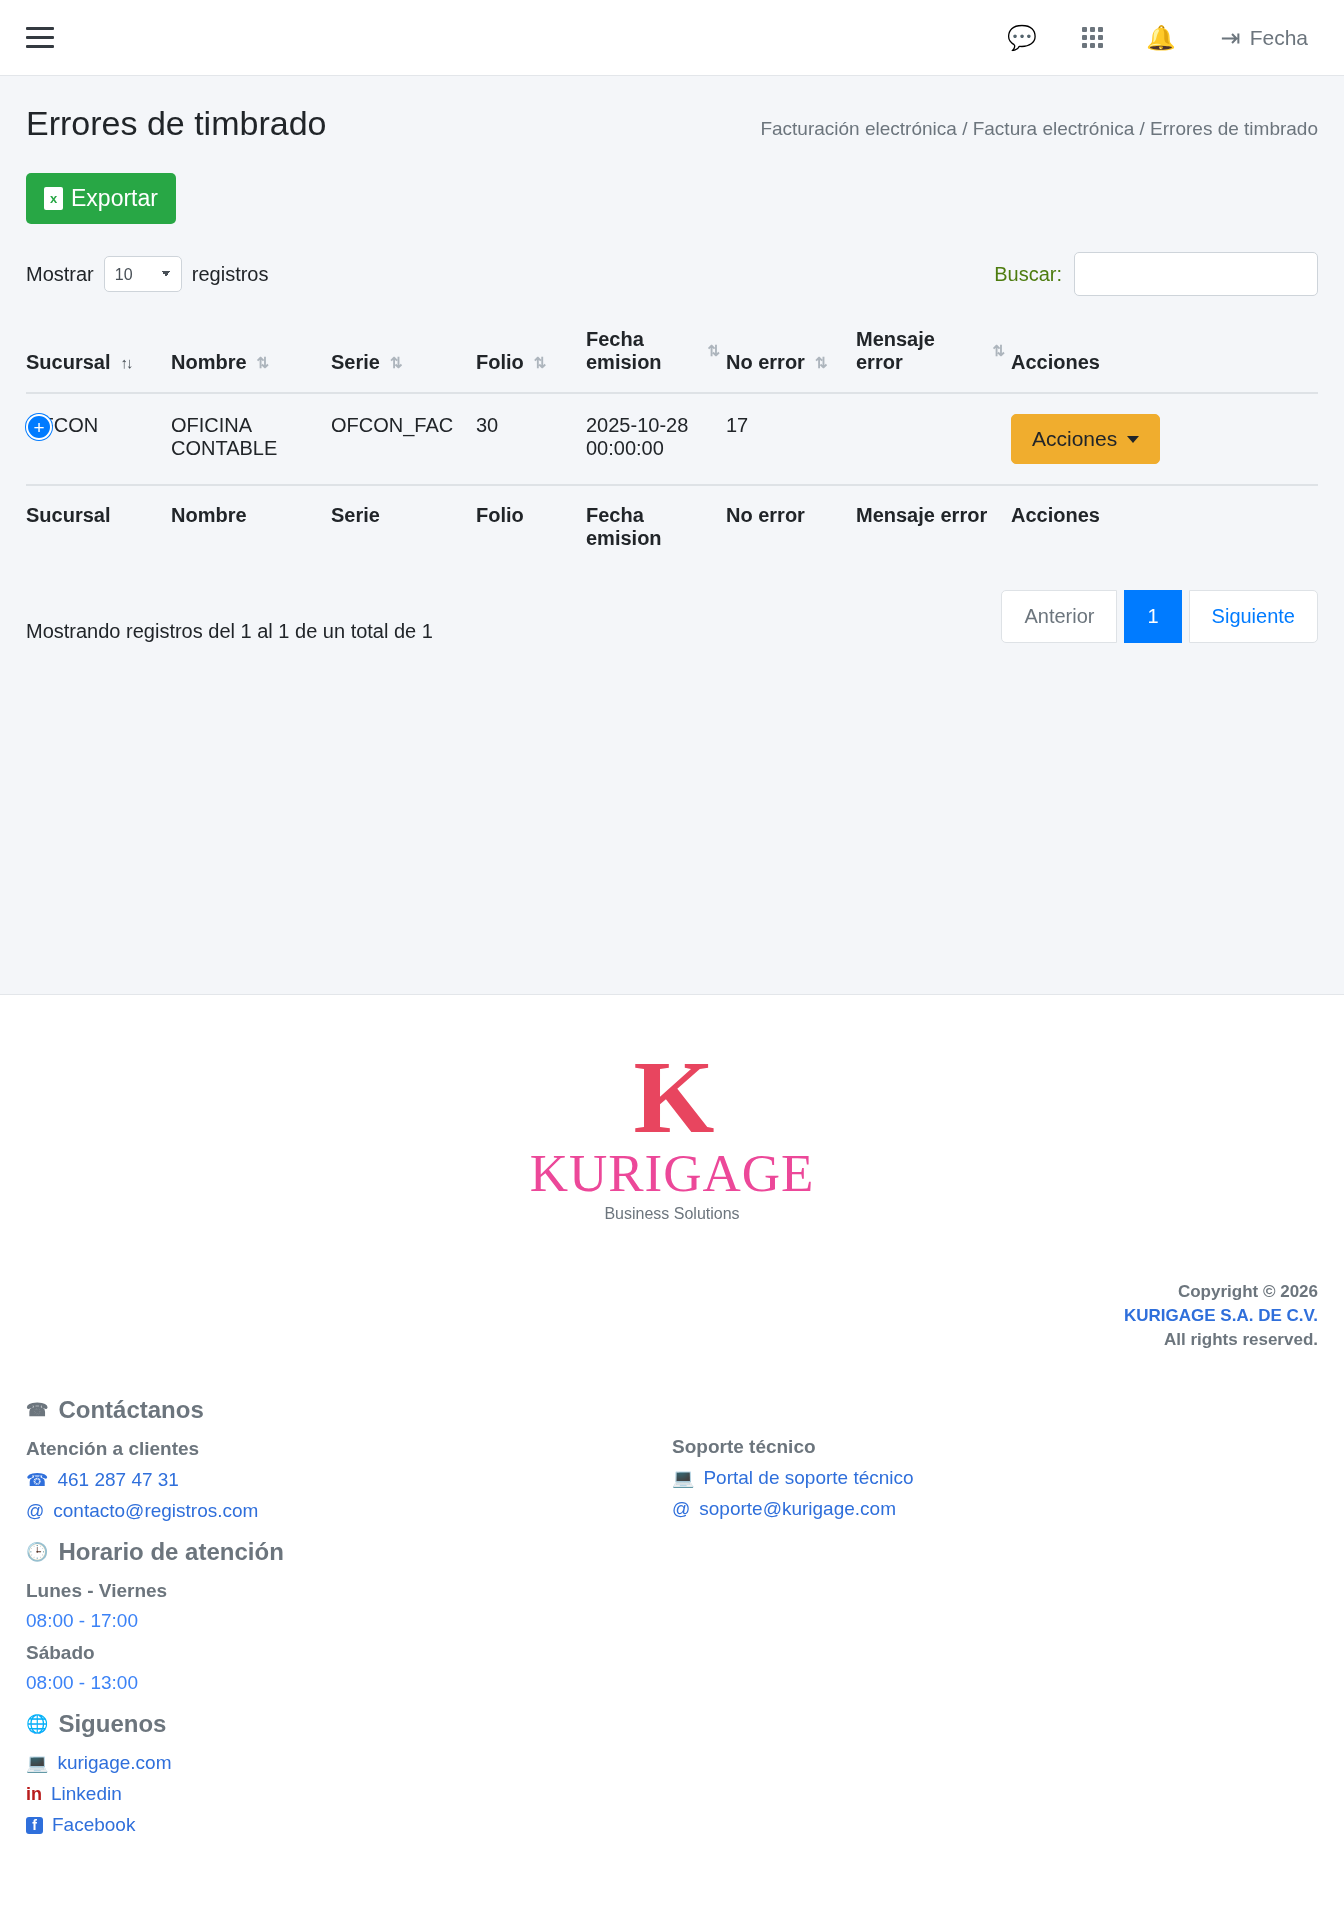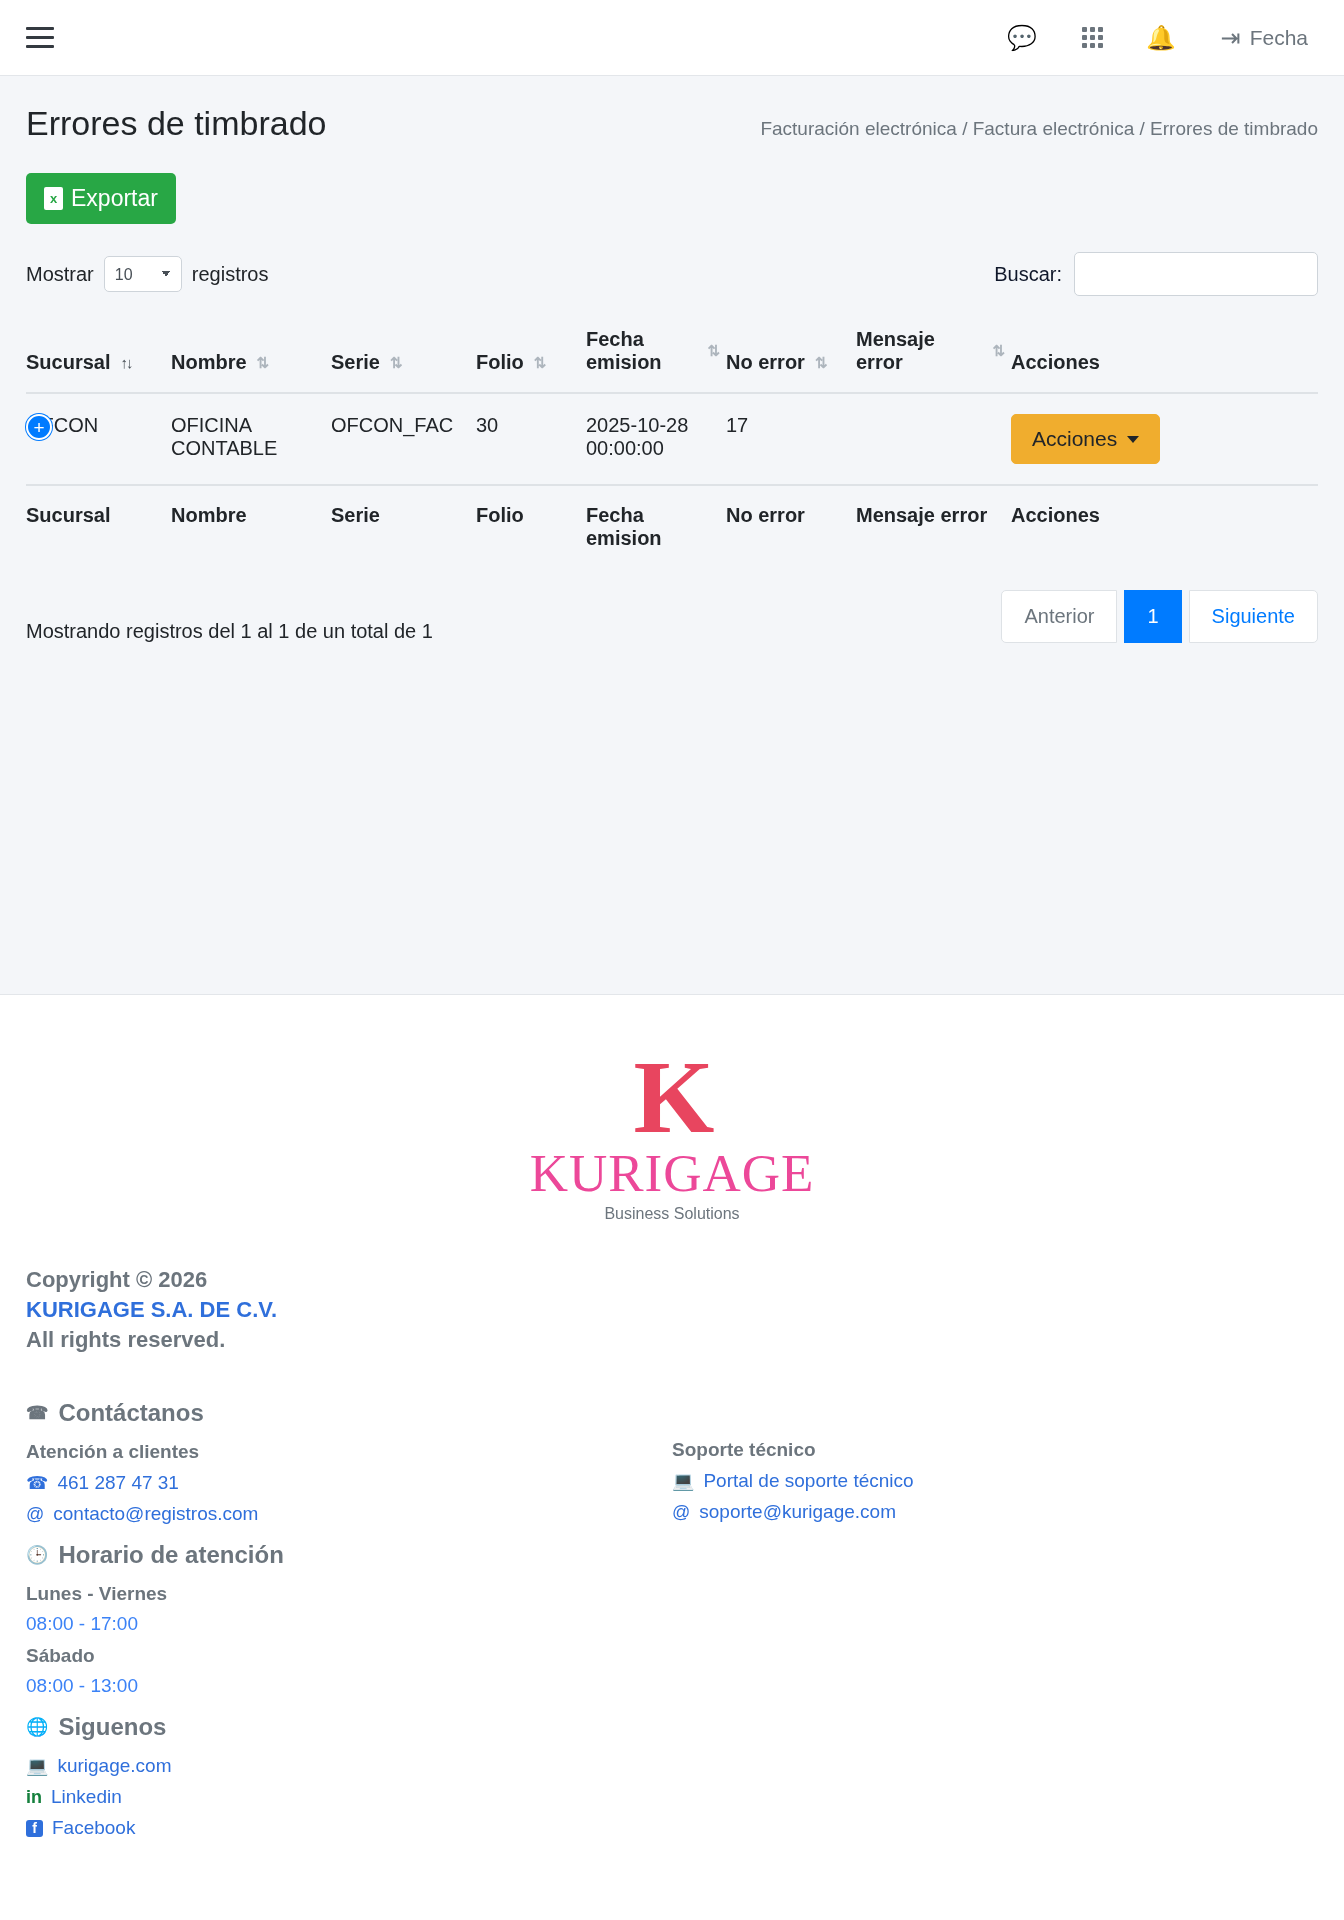--- a/index.html
+++ b/index.html
@@ -118,21 +118,21 @@
     background-position: calc(100% - 15px) 14px, calc(100% - 10px) 14px;
     background-size: 5px 5px, 5px 5px;
     background-repeat: no-repeat;
     height: 36px;
     width: 78px;
   }
   .search-wrap {
     margin-left: auto;
     display: flex; align-items: center; gap: 12px;
   }
-  .search-label { font-size: 20px; color: #0f172a; }
+  .search-label { font-size: 20px; color: #4d7c0f; }
   .search-input {
     width: 244px; height: 44px;
     border: 1px solid #ced4da;
     border-radius: 5px;
     padding: 6px 10px;
     font-size: 18px;
     background: #fff;
   }
 
   table.dt {
@@ -251,23 +251,23 @@
     color: #ec4899;
     margin-top: -6px;
     font-family: Liberation Serif, serif;
   }
   .brand-sub {
     font-size: 16px;
     color: #6c757d;
     margin-top: 2px;
   }
   .copyright {
-    text-align: left;
-    margin-top: 44px;
-    font-size: 22px;
+    text-align: right;
+    margin-top: 59px;
+    font-size: 17px;
     color: #6c757d;
     font-weight: bold;
   }
   .copyright .company {
     display: block;
     color: #2f6fdb;
     margin-top: 4px;
   }
   .copyright .rights {
     display: block;
@@ -303,21 +303,21 @@
     display: flex; align-items: center; gap: 9px;
     font-size: 19px;
     color: #2f6fdb;
     margin: 9px 0;
     cursor: pointer;
     text-decoration: none;
   }
   .f-ico { color: #2f6fdb; font-size: 18px; line-height: 1; }
   .f-ico.grey { color: #6c757d; }
   .in-badge {
-    font-weight: bold; font-size: 18px; color: #15803d;
+    font-weight: bold; font-size: 18px; color: #b91c1c;
     font-family: "Liberation Sans", sans-serif;
   }
   .fb-badge {
     display:inline-flex; align-items:center; justify-content:center;
     width: 17px; height: 17px; border-radius: 3px;
     background: #2f6fdb; color: #fff; font-size: 14px; font-weight: bold;
   }
   .spacer-block { height: 220px; }
 </style>
 </head>

